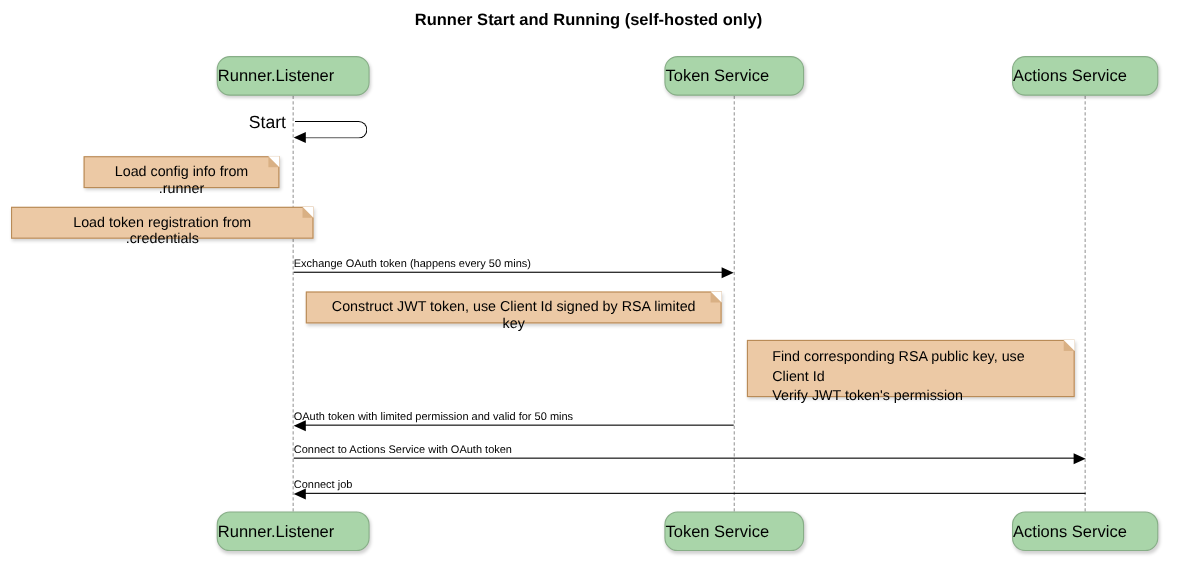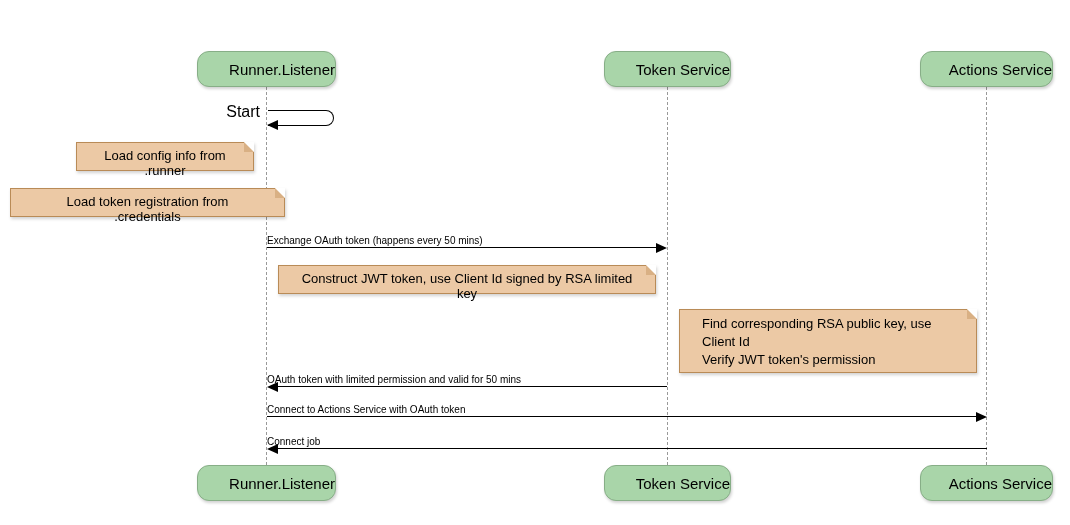--- a/index.html
+++ b/index.html
@@ -29,21 +29,21 @@
     position: absolute;
     top: 87px;
     height: 378px;
     width: 0;
     border-left: 1px dashed var(--lifeline, #999);
   }
   .participant {
     position: absolute;
     height: 36px;
     line-height: 36px;
-    text-align: right;
+    text-align: left;
     font-size: 15px;
     background: var(--participant-fill, #A9D5A9);
     border: 1px solid var(--participant-border, #87AE87);
     border-radius: 12px;
     box-sizing: border-box;
     box-shadow: 1px 2px 3px rgba(0,0,0,0.18);
   }
   .note {
     position: absolute;
     background: var(--note-fill, #ECC9A5);
@@ -105,20 +105,21 @@
     width: 100px;
     text-align: right;
     font-size: 16px;
   }
 </style>
 </head>
 <body>
 
 <div class="diagram">
 
+  <div class="title">Runner Start and Running (self-hosted only)</div>
 
   <div class="lifeline" style="left:266px"></div>
   <div class="lifeline" style="left:667px"></div>
   <div class="lifeline" style="left:986px"></div>
 
   <div class="participant" style="left:197px; top:51px; width:139px">Runner.Listener</div>
   <div class="participant" style="left:604px; top:51px; width:127px">Token Service</div>
   <div class="participant" style="left:920px; top:51px; width:133px">Actions Service</div>
 
   <div class="participant" style="left:197px; top:465px; width:139px">Runner.Listener</div>
@@ -132,21 +133,21 @@
   <div class="note center" style="left:76px; top:142px; width:178px; height:29px">Load config info from .runner</div>
 
   <div class="note center" style="left:10px; top:188px; width:275px; height:29px">Load token registration from .credentials</div>
 
   <div class="msg-label" style="left:267px; top:233px; width:400px">Exchange OAuth token (happens every 50 mins)</div>
   <div class="msg-line" style="left:267px; top:247px; width:392px"></div>
   <div class="arrowhead right" style="left:656px; top:243px"></div>
 
   <div class="note center" style="left:278px; top:265px; width:378px; height:29px">Construct JWT token, use Client Id signed by RSA limited key</div>
 
-  <div class="note" style="left:679px; top:309px; width:298px; height:64px">
+  <div class="note" style="left:679px; top:309px; width:298px; height:52px">
     <span class="note-line">Find corresponding RSA public key, use Client Id</span>
     <span class="note-line">Verify JWT token's permission</span>
   </div>
 
   <div class="msg-label" style="left:267px; top:372px; width:400px">OAuth token with limited permission and valid for 50 mins</div>
   <div class="msg-line" style="left:275px; top:386px; width:392px"></div>
   <div class="arrowhead left" style="left:267px; top:382px"></div>
 
   <div class="msg-label" style="left:267px; top:402px; width:720px">Connect to Actions Service with OAuth token</div>
   <div class="msg-line" style="left:267px; top:416px; width:712px"></div>

